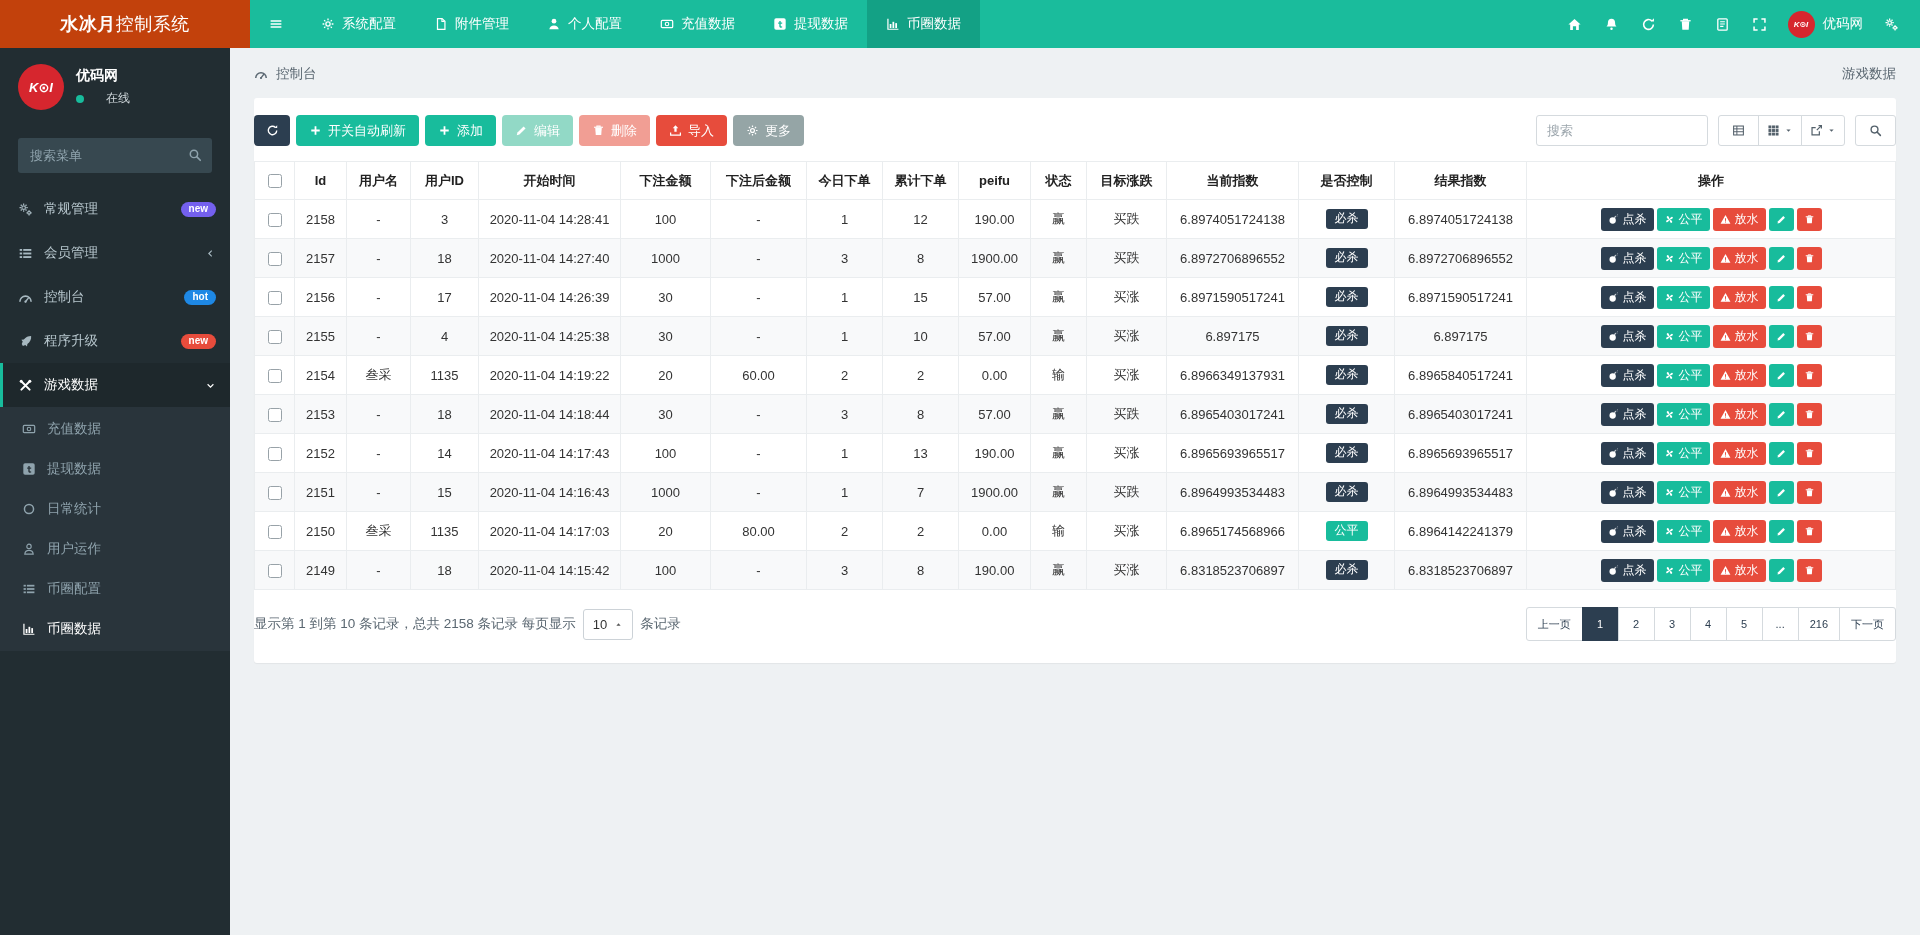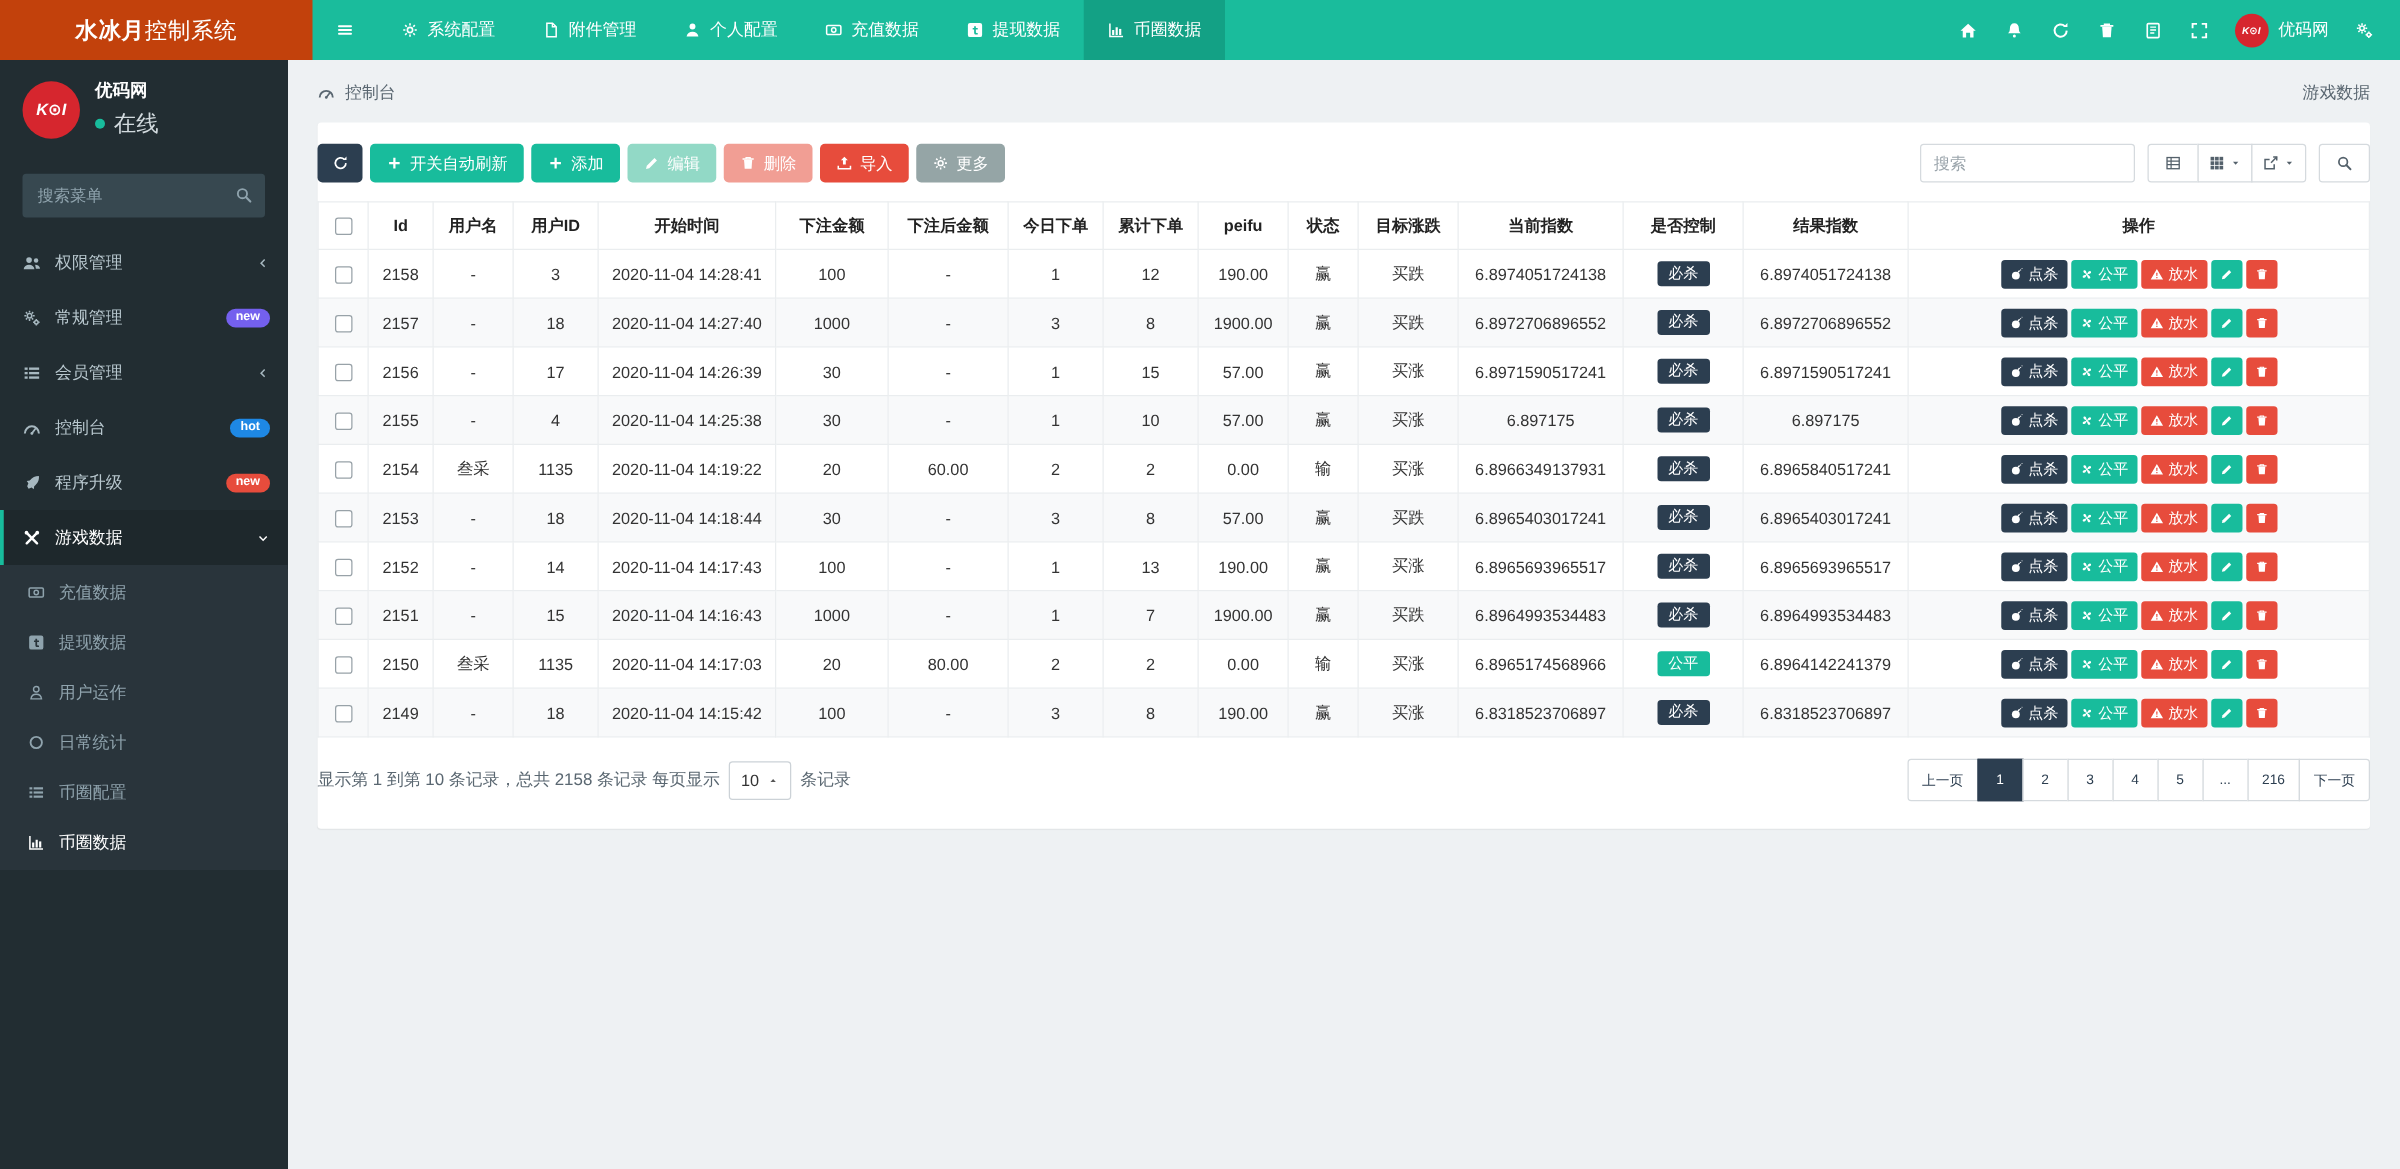--- a/index.html
+++ b/index.html
@@ -21,21 +21,21 @@
 .icon-btn{width:37px;display:flex;align-items:center;justify-content:center;color:#fff}
 .icon-btn .ic{width:15px;height:15px}
 .profile{display:flex;align-items:center;gap:8px;color:#fff;font-size:13.5px;padding:0 10px;cursor:pointer}
 .avatar-sm{width:27px;height:27px;border-radius:50%;background:#d6262e;display:flex;align-items:center;justify-content:center;color:#fff;font-size:8px;font-weight:bold;font-style:italic;flex:none}
 
 
 .sidebar{position:fixed;top:48px;left:0;width:230px;height:887px;background:#222d32;z-index:9}
 .user-panel{display:flex;align-items:center;gap:12px;padding:16px 18px 10px}
 .avatar-lg{width:46px;height:46px;border-radius:50%;background:#d6262e;display:flex;align-items:center;justify-content:center;color:#fff;font-weight:bold;font-style:italic;font-size:13px;flex:none}
 .user-name{color:#fff;font-size:14px;font-weight:bold;margin-bottom:5px}
-.user-status{color:#d2dade;font-size:18px;display:flex;align-items:center;gap:7px}
+.user-status{color:#d2dade;font-size:12px;display:flex;align-items:center;gap:22px}
 .dot{width:8px;height:8px;border-radius:50%;background:#18bc9c;display:inline-block}
 .menu-search{margin:18px 18px 14px;position:relative}
 .menu-search input{width:100%;height:35px;background:#374850;border:none;border-radius:3px;color:#eee;padding:0 32px 0 12px;font-size:13px}
 .menu-search input::placeholder{color:#8fa3ad}
 .menu-search .ic{position:absolute;right:10px;top:10px;color:#8fa3ad}
 .m-item{height:44px;display:flex;align-items:center;gap:11px;padding:0 14px 0 15px;border-left:3px solid transparent;color:#b8c7ce;font-size:13.5px;cursor:pointer}
 .m-item .ic{width:15px;height:15px;color:#a7b8c0}
 .m-item .lbl{flex:1}
 .m-item.active{background:#1e282c;border-left-color:#18bc9c;color:#fff}
 .m-item.active .ic{color:#fff}
@@ -372,29 +372,20 @@
   </div>
   <div class="menu-search">
     <input placeholder="搜索菜单" style="">
     <svg class="ic">
         <use href="#i-search"></use>
       </svg>
   </div>
   <nav>
       <div class="m-item">
         <svg class="ic">
-          <use href="#i-users"></use>
-        </svg>
-        <span class="lbl">权限管理</span>
-        <svg class="ic chev">
-          <use href="#i-chevl"></use>
-        </svg>
-      </div>
-      <div class="m-item">
-        <svg class="ic">
           <use href="#i-cogs"></use>
         </svg>
         <span class="lbl">常规管理</span>
         <span class="badge-pill" style="background:#7460ee">new</span>
       </div>
       <div class="m-item">
         <svg class="ic">
           <use href="#i-list"></use>
         </svg>
         <span class="lbl">会员管理</span>
@@ -434,29 +425,29 @@
         <span>充值数据</span>
       </div>
       <div class="s-item">
         <svg class="ic">
           <use href="#i-tsquare"></use>
         </svg>
         <span>提现数据</span>
       </div>
       <div class="s-item">
         <svg class="ic">
+          <use href="#i-circle-o"></use>
+        </svg>
+        <span>日常统计</span>
+      </div>
+      <div class="s-item">
+        <svg class="ic">
           <use href="#i-user-o"></use>
         </svg>
         <span>用户运作</span>
-      </div>
-      <div class="s-item">
-        <svg class="ic">
-          <use href="#i-circle-o"></use>
-        </svg>
-        <span>日常统计</span>
       </div>
       <div class="s-item">
         <svg class="ic">
           <use href="#i-list"></use>
         </svg>
         <span>币圈配置</span>
       </div>
       <div class="s-item active">
         <svg class="ic">
           <use href="#i-chart"></use>

